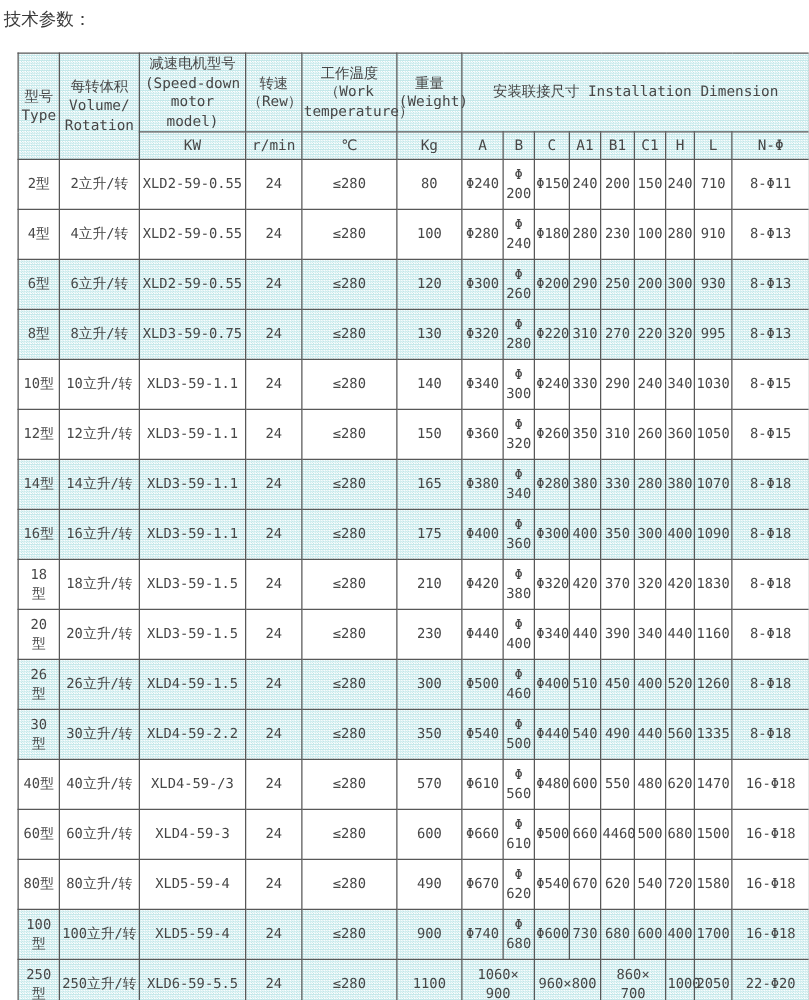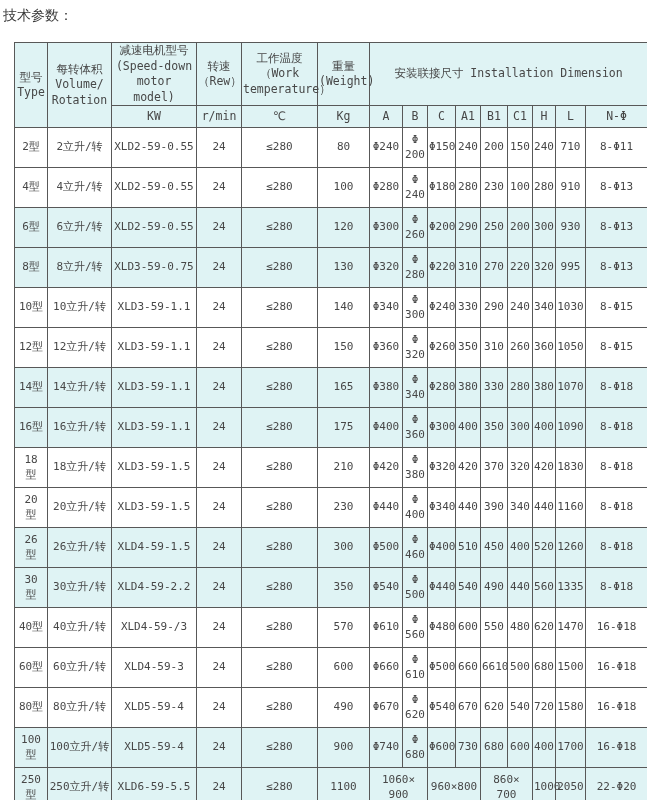--- a/index.html
+++ b/index.html
@@ -340,21 +340,21 @@
         <td>60立升/转</td>
         <td>XLD4-59-3</td>
         <td>24</td>
         <td>≤280</td>
         <td>600</td>
         <td>Φ660</td>
         <td class="pre">Φ
 610</td>
         <td>Φ500</td>
         <td>660</td>
-        <td>6610</td>
+        <td>4460</td>
         <td>500</td>
         <td>680</td>
         <td>1500</td>
         <td>16-Φ18</td>
       </tr>
       <tr>
         <td class="pre">80型</td>
         <td>80立升/转</td>
         <td>XLD5-59-4</td>
         <td>24</td>

